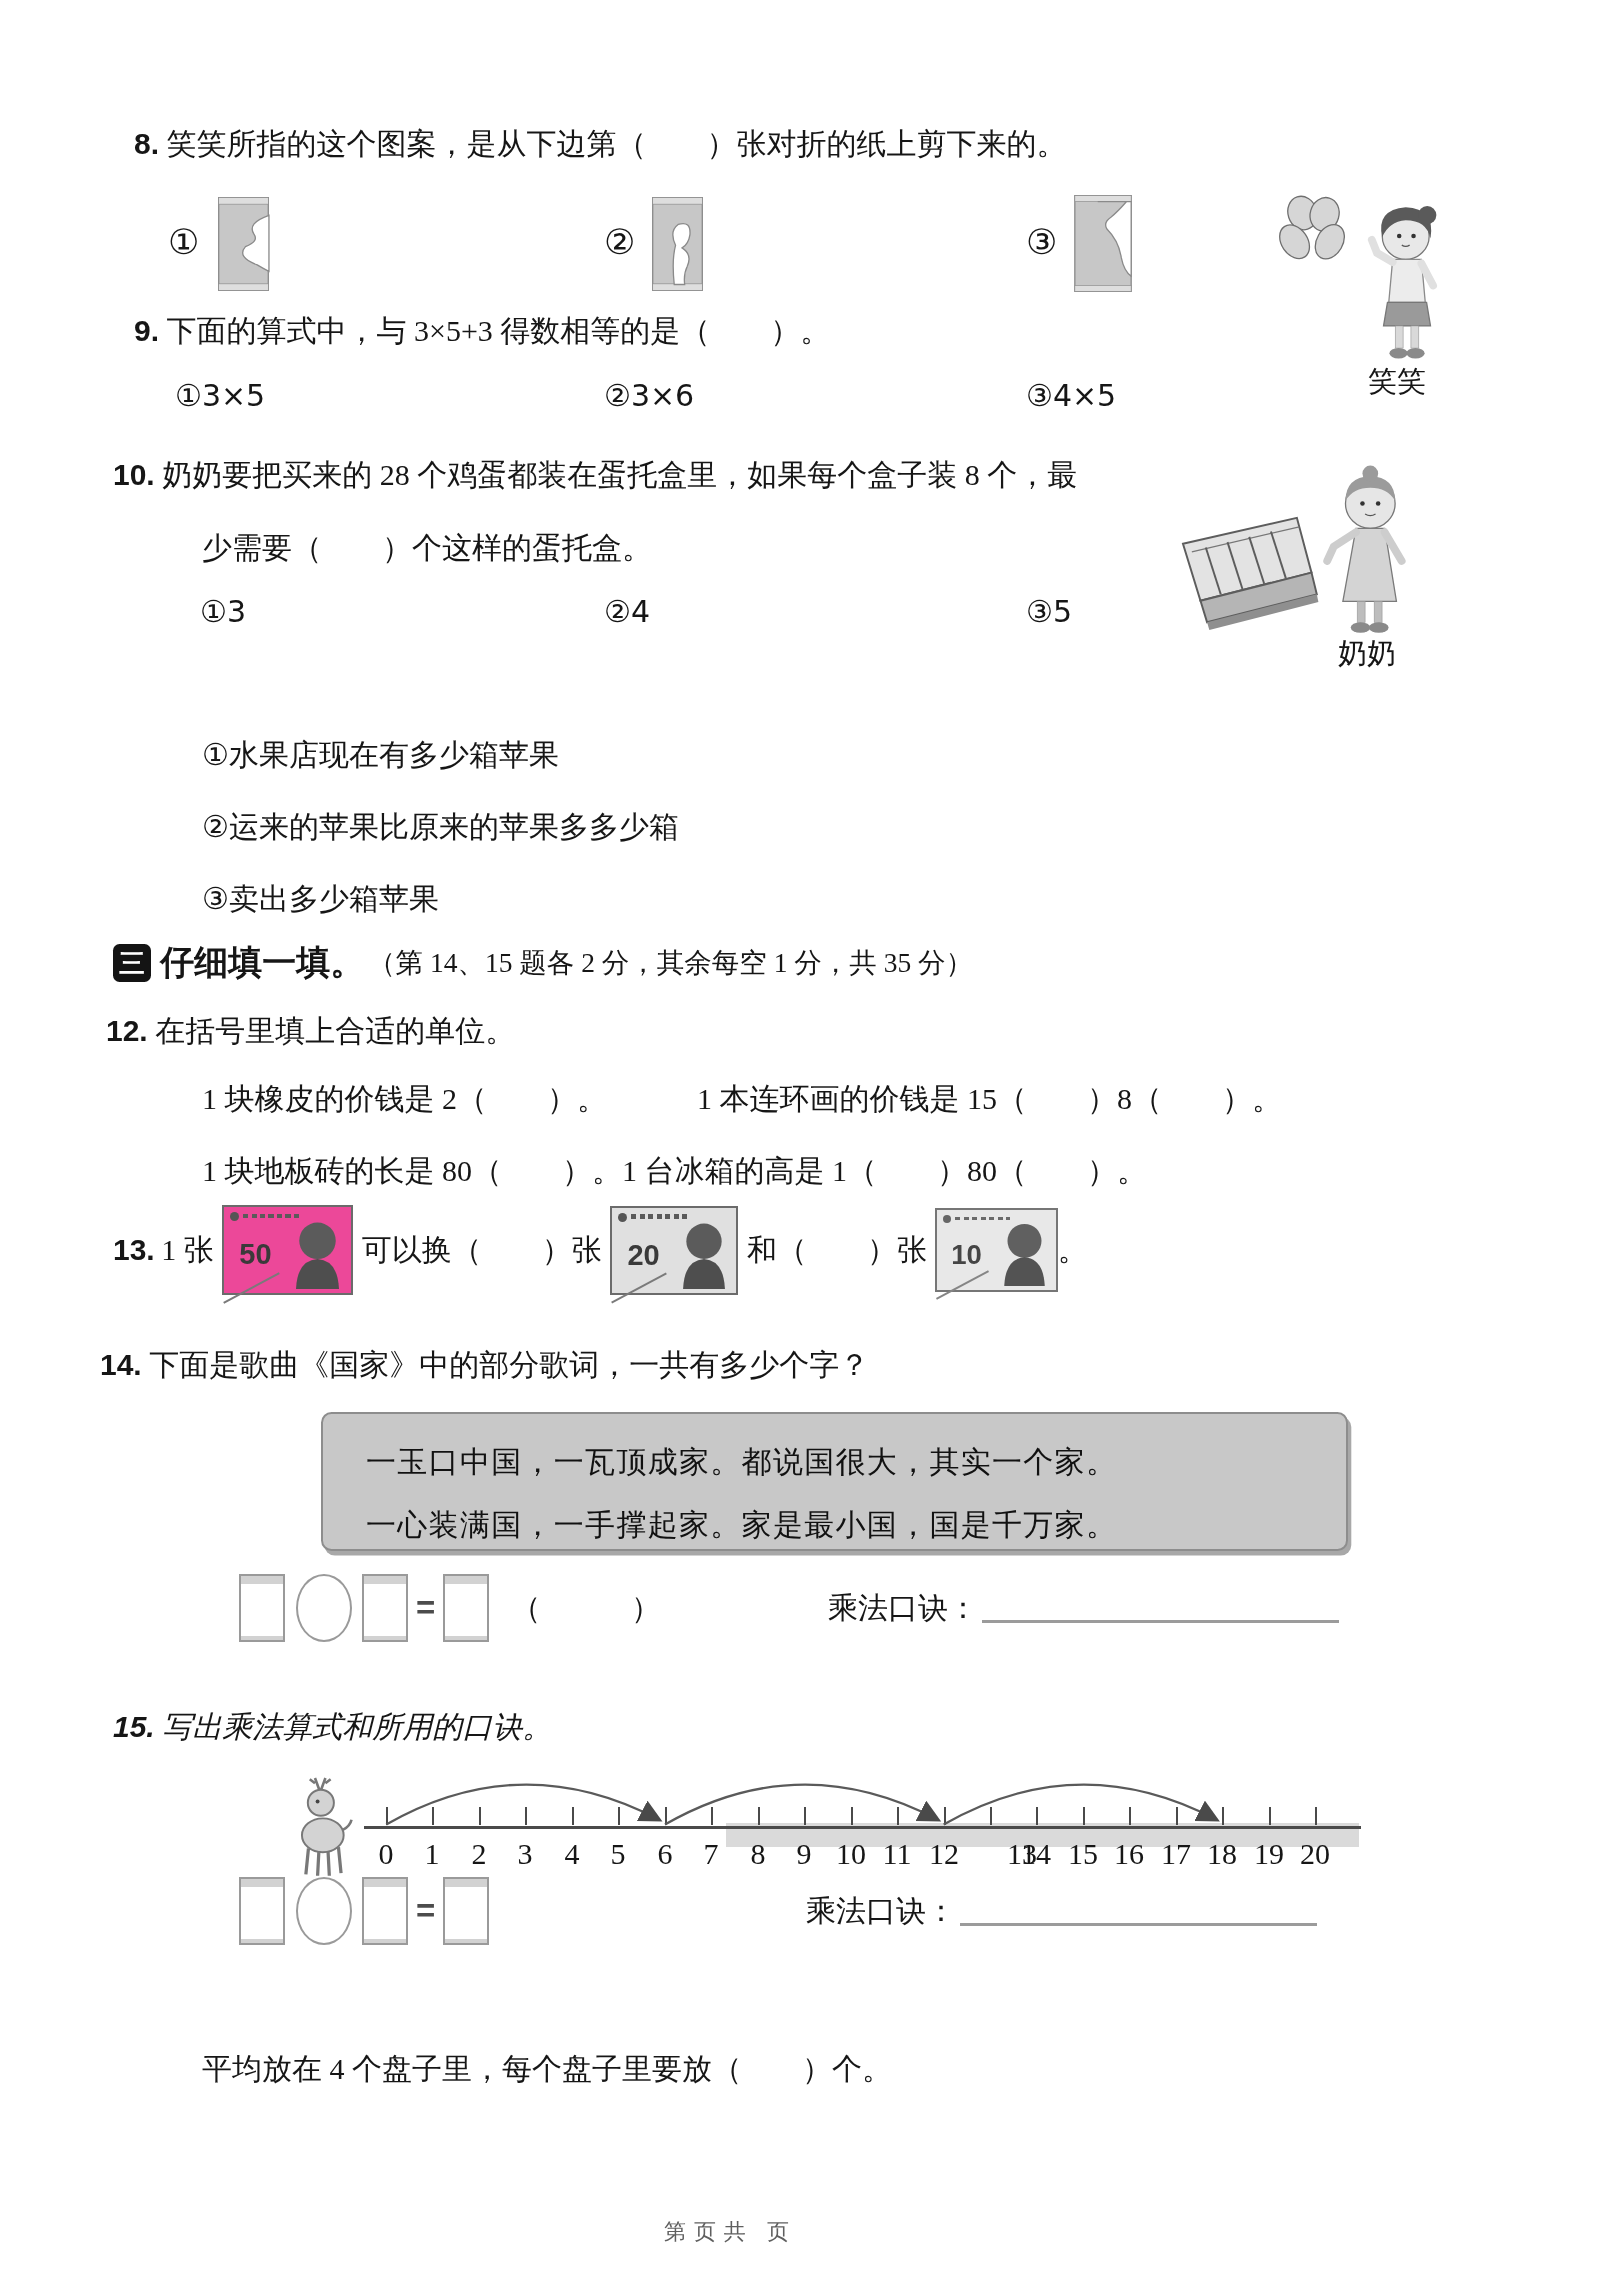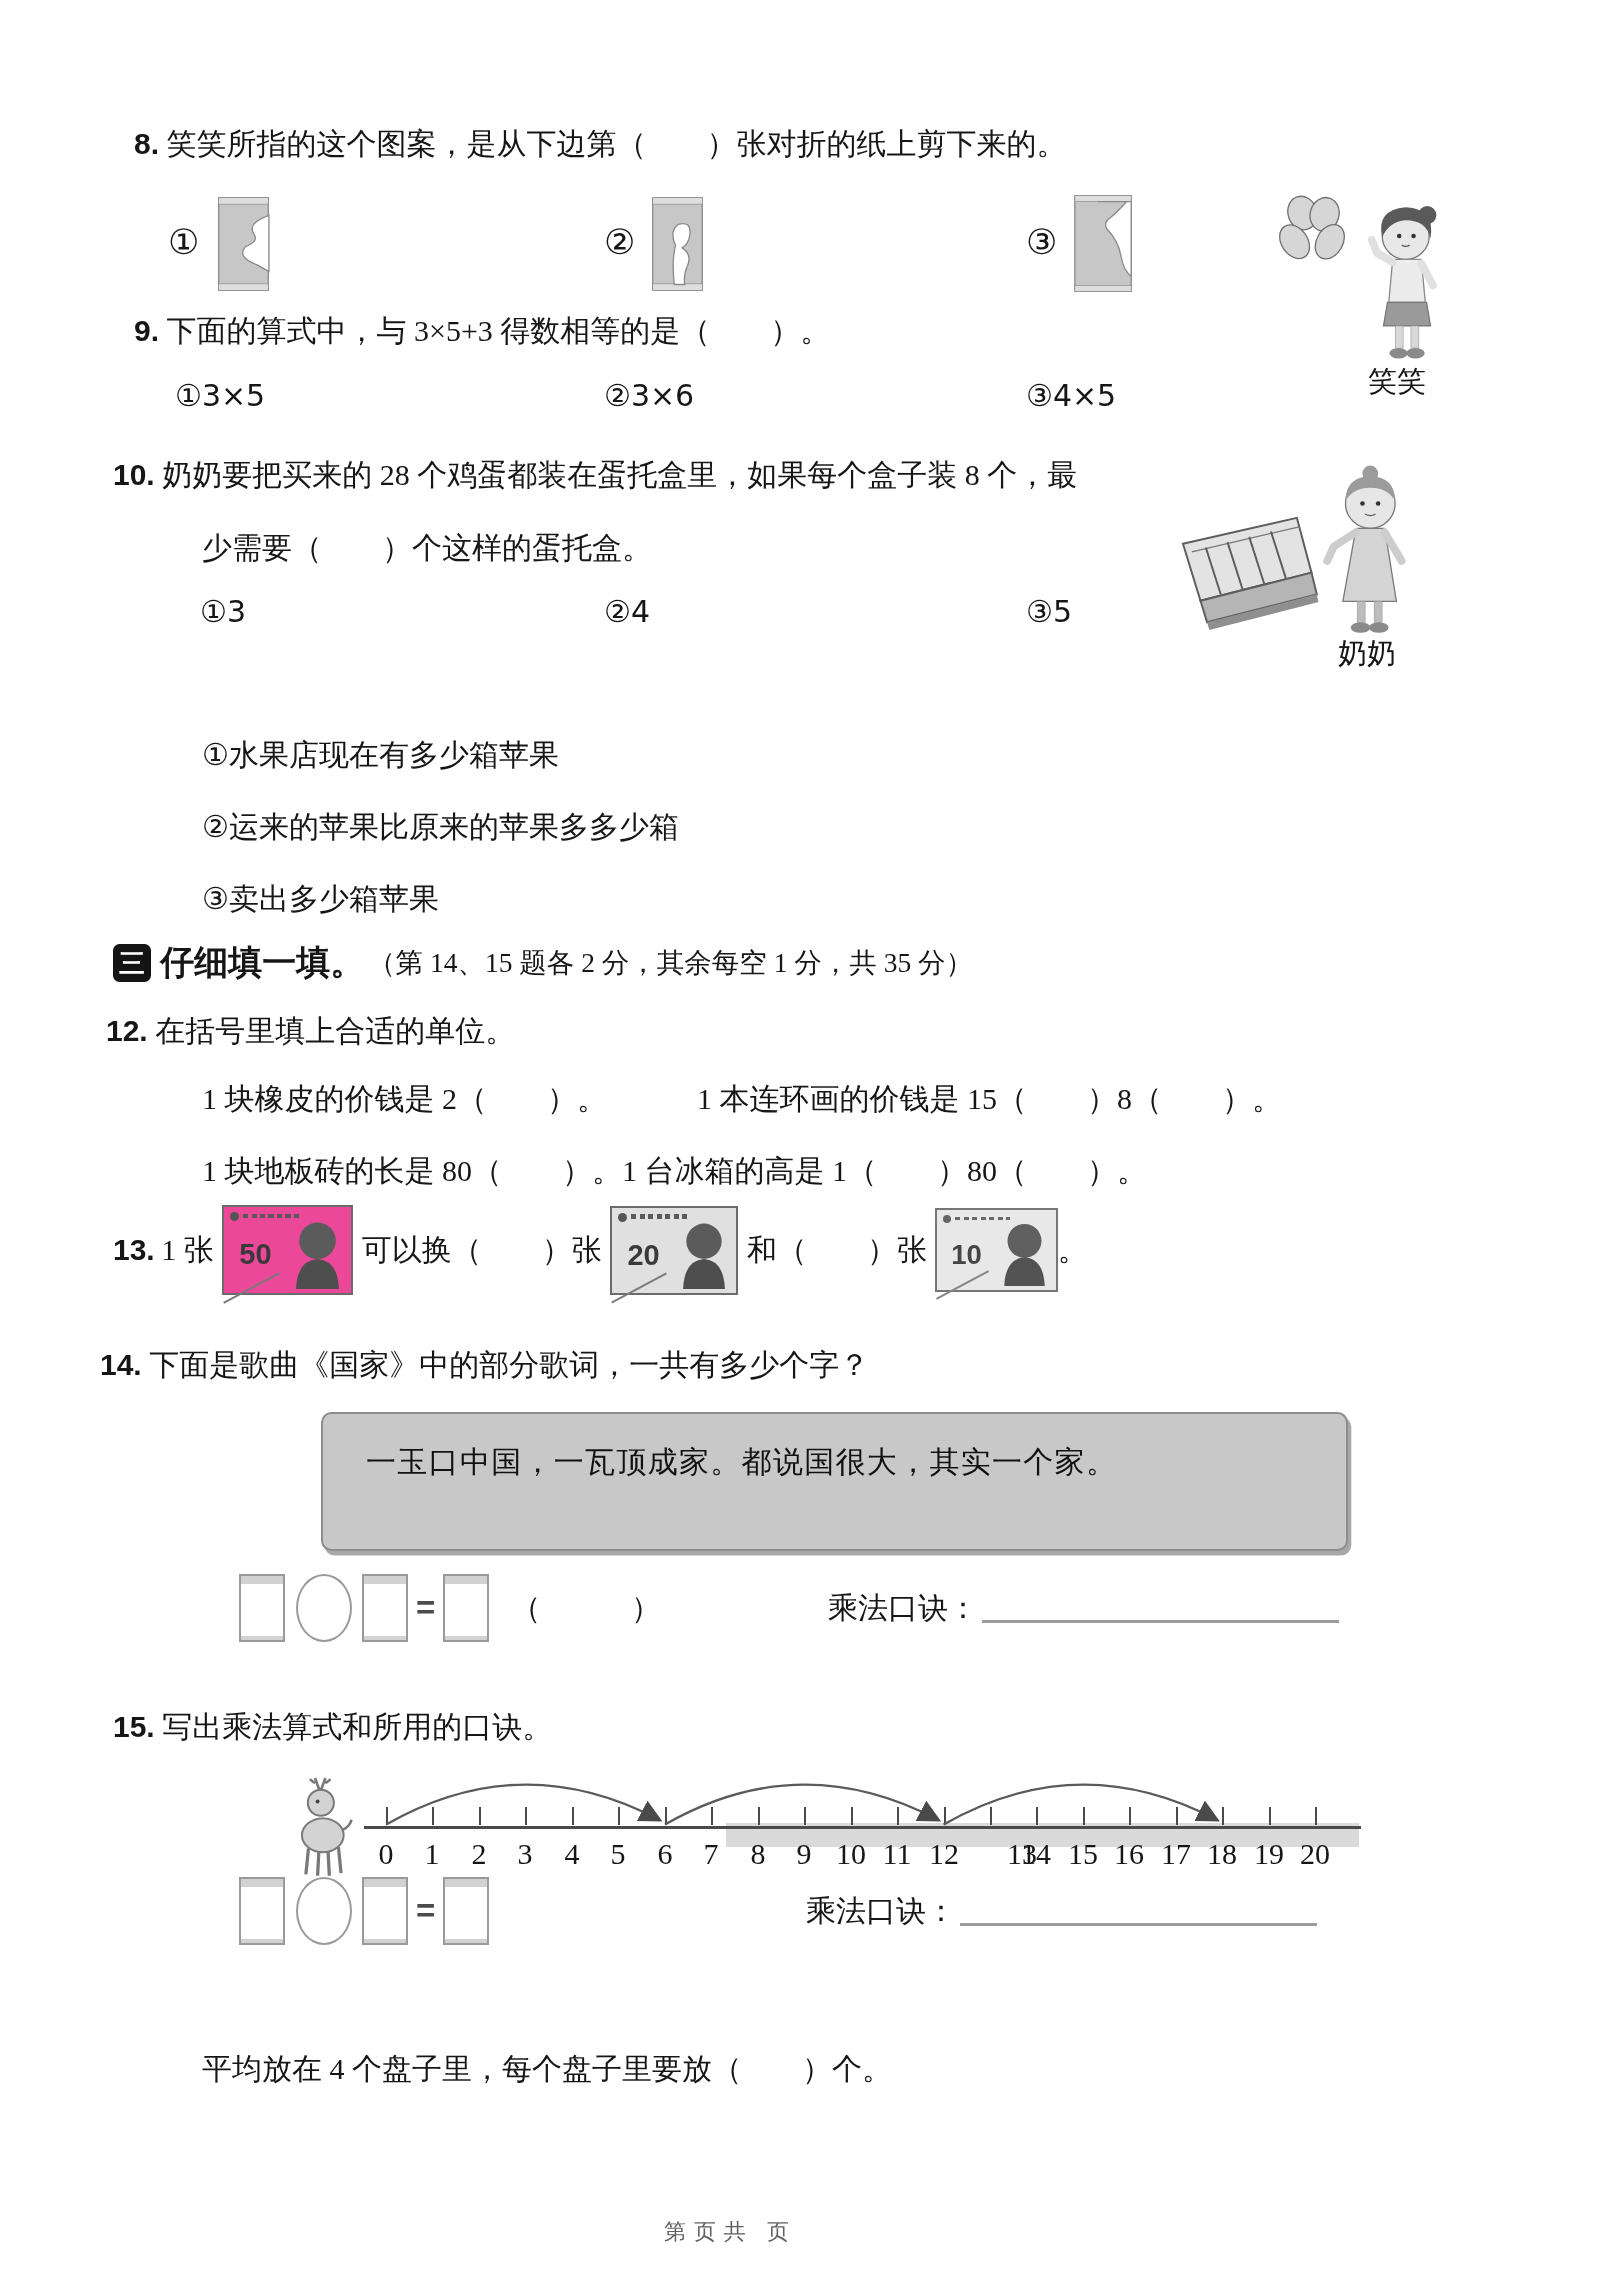--- a/index.html
+++ b/index.html
@@ -191,34 +191,35 @@
         </svg>
       <i style="position:absolute;left:-3.9px;bottom:3.9px;width:59px;height:2px;background:#858585;transform:rotate(-28deg);"></i>
     </span>
     <span style="font-size:30px;">。</span>
   </div>
 
   <div class="txt" style="left:100px;top:1347px;"><span class="qno">14.</span> <span>下面是歌曲《国家》中的部分歌词，一共有多少个字？</span></div>
 
   <div class="lyrics">
     <div>一玉口中国，一瓦顶成家。都说国很大，其实一个家。</div>
+    <div>一心装满国，一手撑起家。家是最小国，国是千万家。</div>
   </div>
 
   <div class="eqrow" style="top:1572px;">
     <div class="sqbox"></div>
     <div class="elbox gap16"></div>
     <div class="sqbox gap16"></div>
     <div class="eq-sign">=</div>
     <div class="sqbox"></div>
     <div class="paren">（　　　）</div>
     <div class="koujue" style="margin-left:167px;">乘法口诀：</div>
     <div class="blankline"></div>
   </div>
 
-  <div class="txt" style="left:113px;top:1709px;"><span class="qno">15.</span> <span>写出乘法算式和所用的口诀。</span></div>
+  <div class="txt" style="left:113px;top:1709px;font-style:italic;"><span class="qno">15.</span> <span>写出乘法算式和所用的口诀。</span></div>
 
   <svg style="left:285px;top:1775px;" width="73" height="105" viewBox="0 0 112 160">
     <path d="M54,26 L46,4 M54,26 L62,4 M46,12 L38,6 M62,12 L70,6" stroke="#787878" stroke-width="4" fill="none"></path>
     <circle cx="55" cy="42" r="20" fill="#d3d3d3" stroke="#787878" stroke-width="3"></circle>
     <circle cx="50" cy="40" r="3" fill="#444"></circle>
     <ellipse cx="58" cy="92" rx="32" ry="26" fill="#d3d3d3" stroke="#787878" stroke-width="3"></ellipse>
     <path d="M36,112 L32,152 M52,116 L50,154 M66,116 L68,154 M82,110 L86,150" stroke="#787878" stroke-width="5" fill="none"></path>
     <path d="M88,84 Q100,78 102,68" stroke="#787878" stroke-width="4" fill="none"></path>
   </svg>
 

